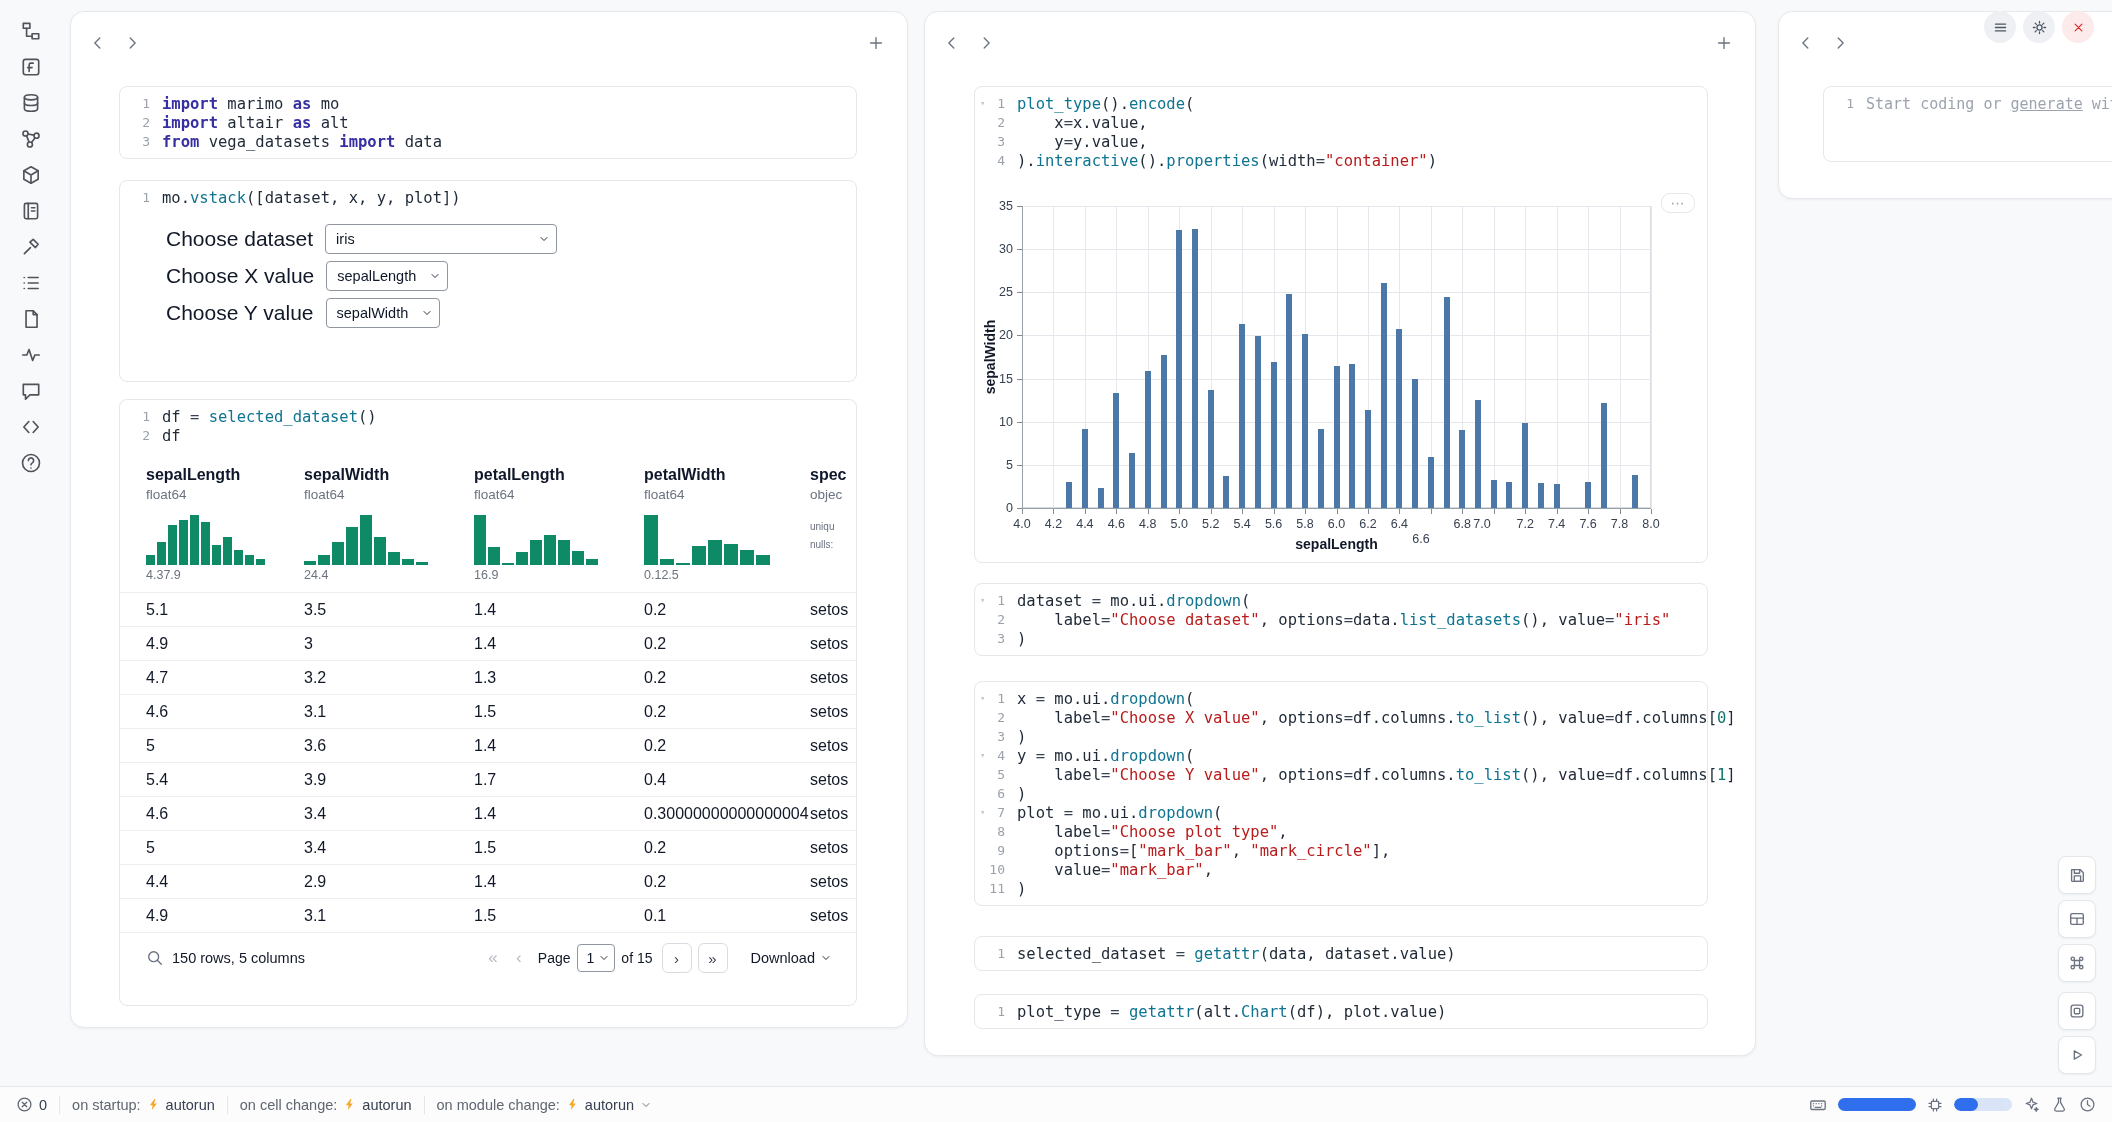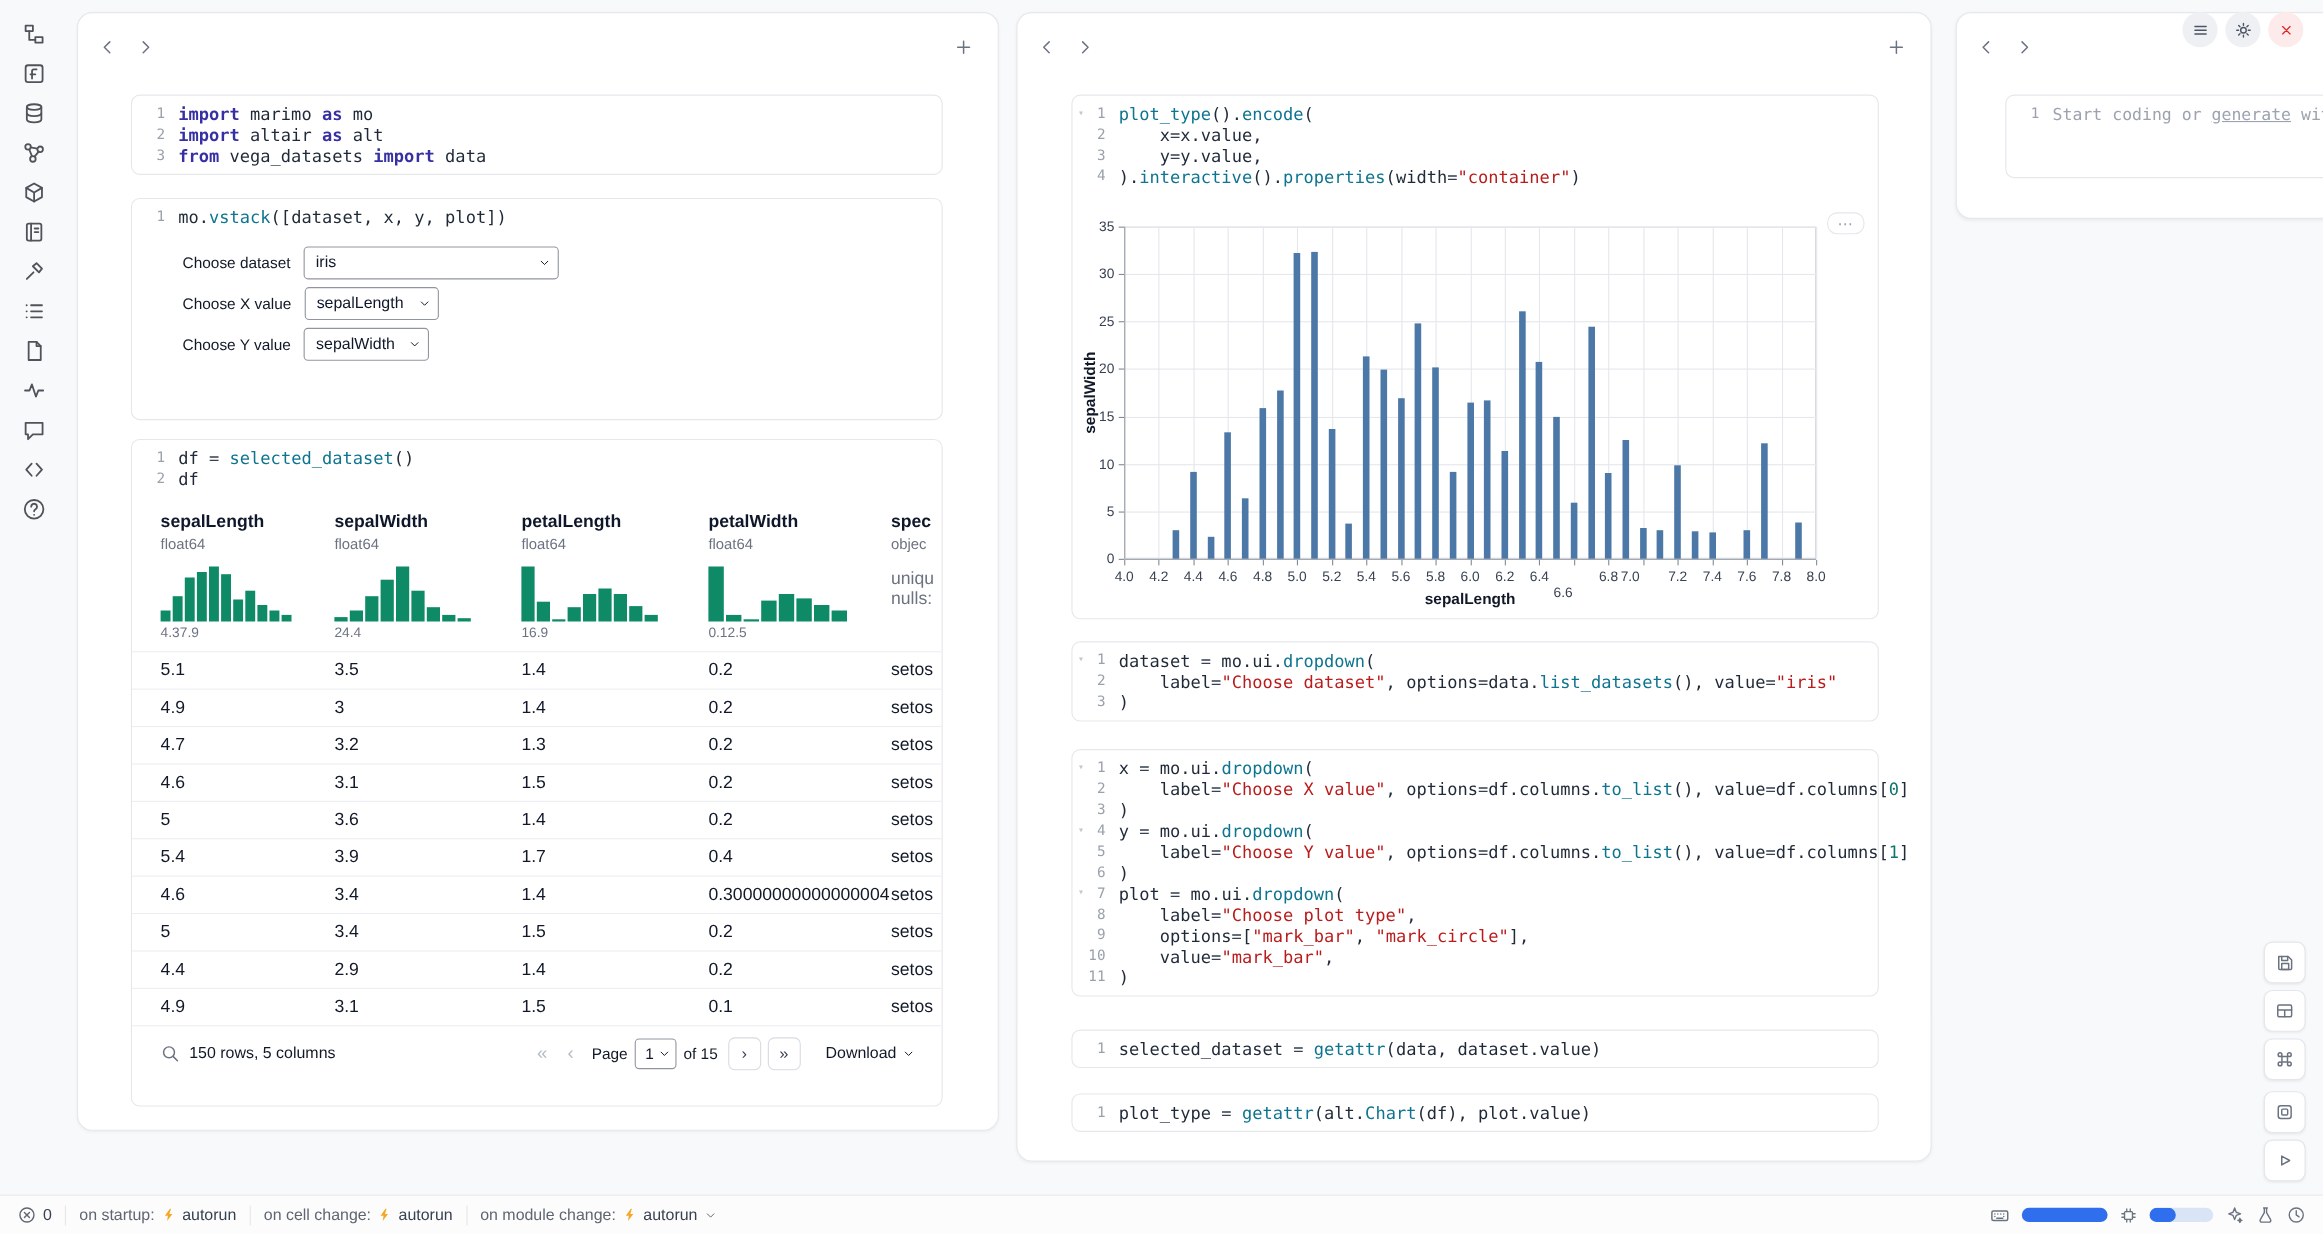--- a/index.html
+++ b/index.html
@@ -31,35 +31,35 @@
   .src{white-space:pre;}
   .c-kw{color:#3730a3;font-weight:bold;}
   .c-fn{color:#0e7490;}
   .c-str{color:#b91c1c;}
   .c-num{color:#0f766e;}
   .c-op{color:#374151;}
   .c-pl{color:#1f2937;}
   
   .controls{padding:10px 0 14px 46px;display:flex;flex-direction:column;gap:7px;}
   .control-row{display:flex;align-items:center;height:30px;gap:12px;}
-  .control-label{font-size:14px;color:#111827;}
+  .control-label{font-size:21px;color:#111827;}
   .select{display:flex;align-items:center;justify-content:space-between;height:30px;
           border:1px solid #8f969f;border-radius:4px;background:#fff;
           padding:0 6px 0 10px;font-size:14.5px;color:#0f172a;box-sizing:border-box;cursor:pointer;}
   
   .dtable{overflow:hidden;}
   .dt-grid{display:grid;grid-template-columns:158px 170px 170px 166px 1fr;padding-left:26px;}
   .dt-head{padding-top:14px;}
   .col-name{font-size:16px;font-weight:600;color:#0f172a;}
   .col-type{font-size:13.5px;color:#6b7280;margin-top:3px;}
   .hist{display:flex;align-items:flex-end;gap:2px;height:52px;width:128px;margin-top:11px;}
   .hist-bar{background:#0e8a66;}
   .range{display:flex;justify-content:flex-start;width:128px;font-size:12.5px;
          color:#6b7280;margin-top:3px;}
-  .col-stats{margin-top:16px;font-size:16px;color:#6b7280;line-height:18px;white-space:nowrap;}
+  .col-stats{margin-top:16px;font-size:10px;color:#6b7280;line-height:18px;white-space:nowrap;}
   .dt-body{margin-top:10px;}
   .dt-row{height:33px;border-top:1px solid #eceef1;align-items:center;font-size:16px;color:#111827;}
   .dt-cell{white-space:nowrap;overflow:hidden;}
   .dt-footer{height:50px;border-top:1px solid #eceef1;display:flex;align-items:center;
              padding:0 24px 0 26px;color:#6b7280;}
   .dt-summary{font-size:14.5px;color:#111827;margin-left:8px;}
   .spacer{flex:1;}
   .pg-ghost{color:#b6bcc4;font-size:17px;width:26px;text-align:center;cursor:pointer;}
   .pg-btn{width:28px;height:28px;border:1px solid #d8dbe0;border-radius:6px;background:#fff;
           color:#374151;display:flex;align-items:center;justify-content:center;font-size:15px;

